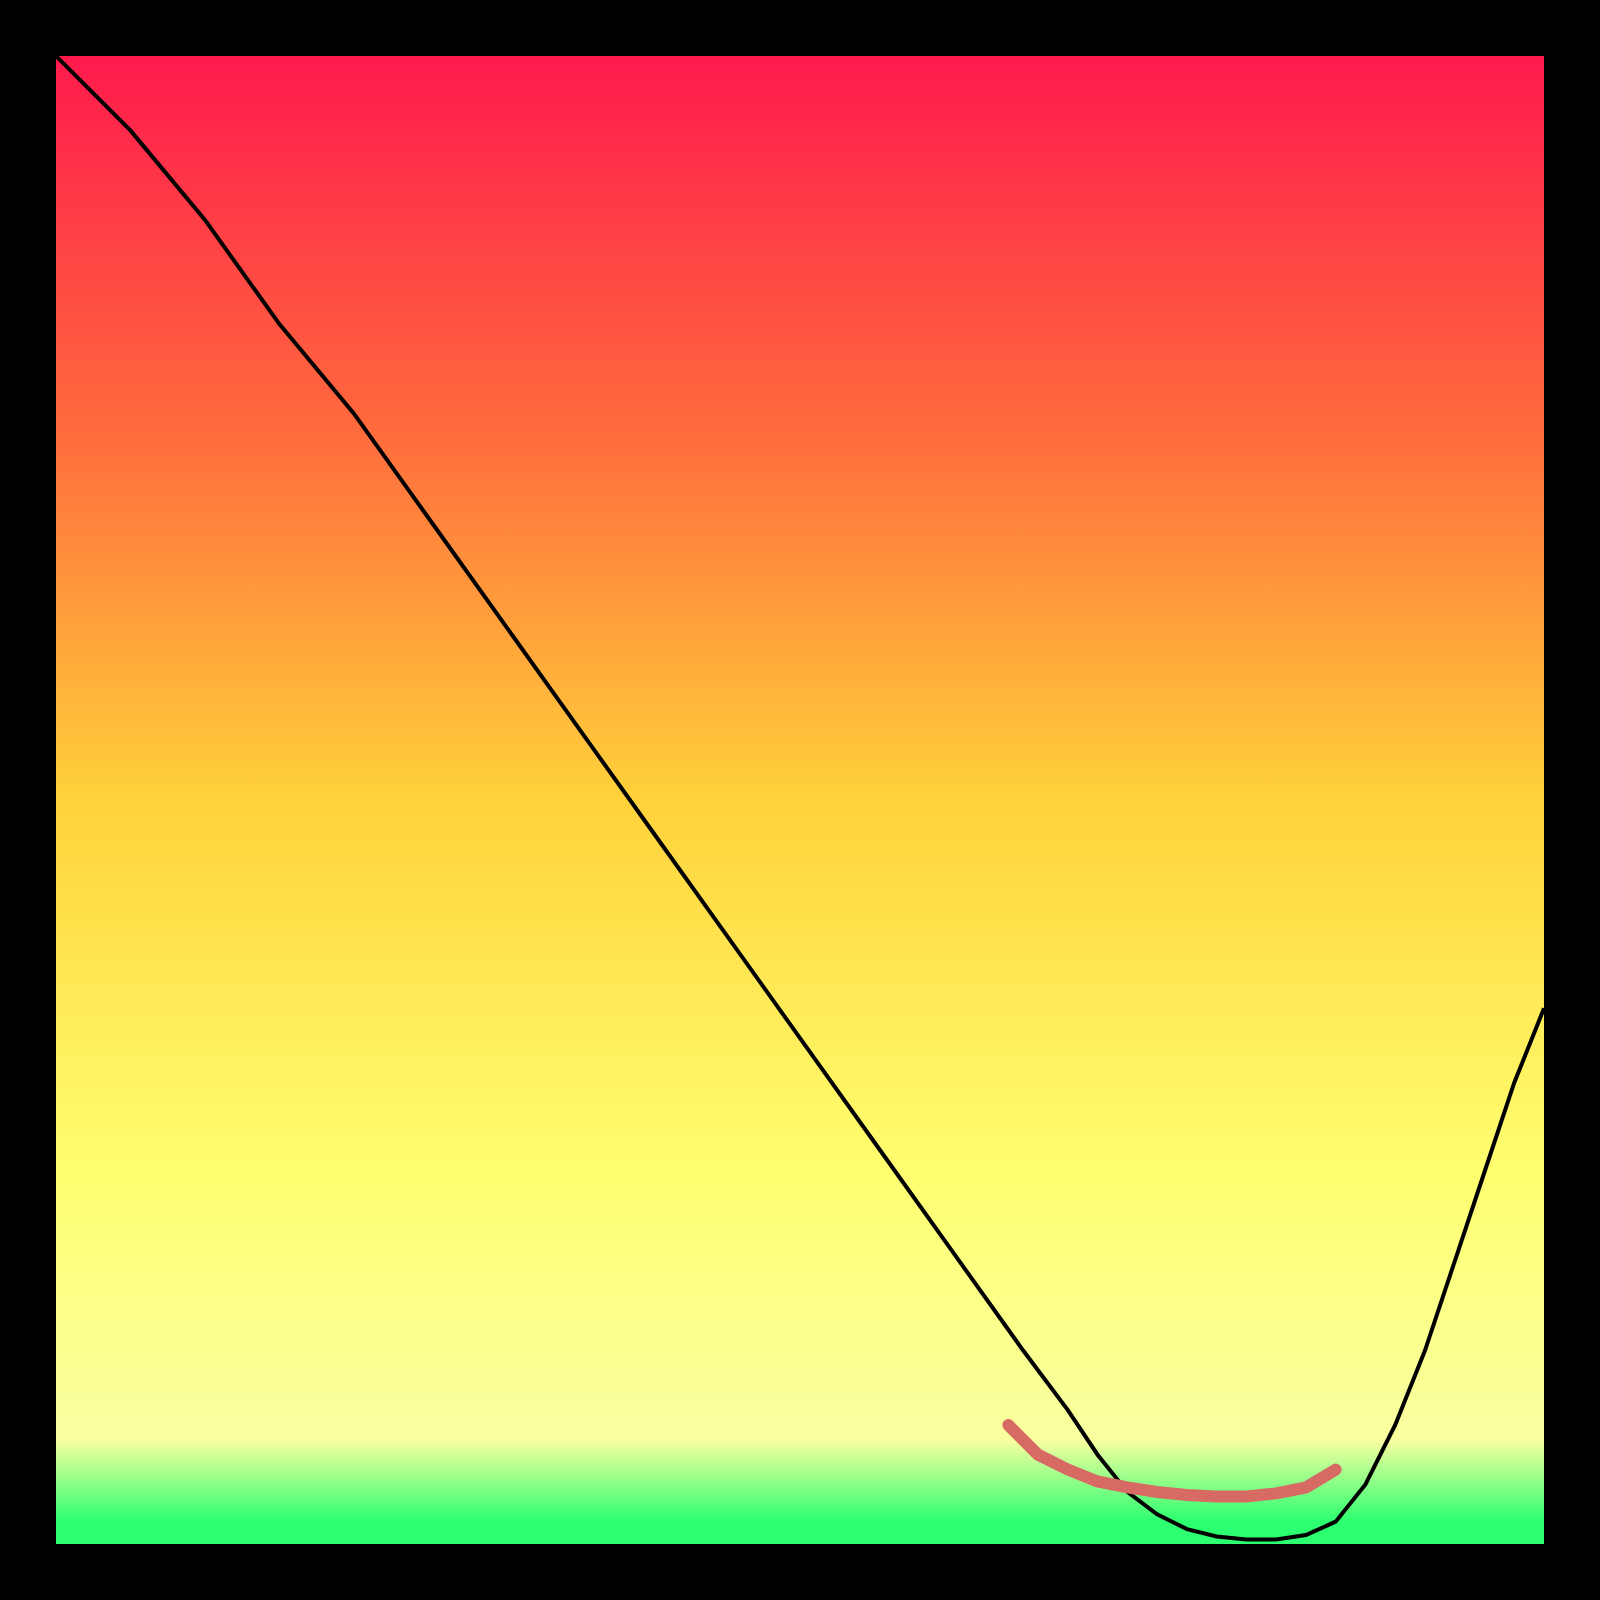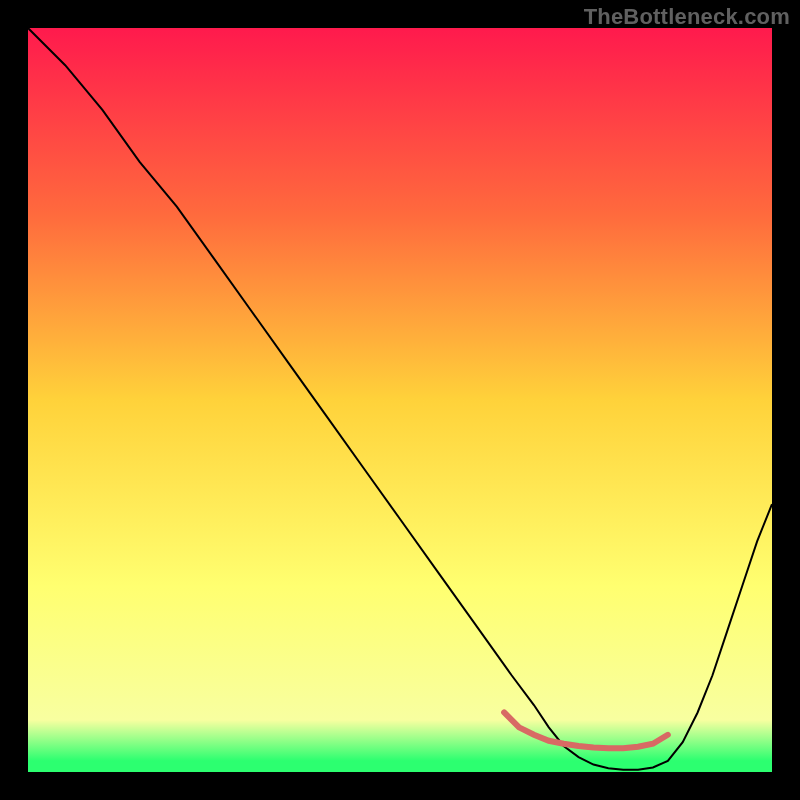--- a/index.html
+++ b/index.html
@@ -34,21 +34,20 @@
     width: 744px;
     height: 744px;
     display: block;
   }
 </style>
 </head>
 <body>
 
 <div class="frame">
 
-  <div class="watermark">TheBottleneck.com</div>
 
   <svg class="plot" viewBox="0 0 100 100" preserveAspectRatio="none">
     <defs>
       <linearGradient id="bg-grad" x1="0" y1="0" x2="0" y2="1">
 
       <stop offset="0%" stop-color="#ff1a4d"></stop>
           <stop offset="25%" stop-color="#ff6a3d"></stop>
           <stop offset="50%" stop-color="#ffd23a"></stop>
           <stop offset="75%" stop-color="#ffff70"></stop>
           <stop offset="93%" stop-color="#f8ffa0"></stop>

